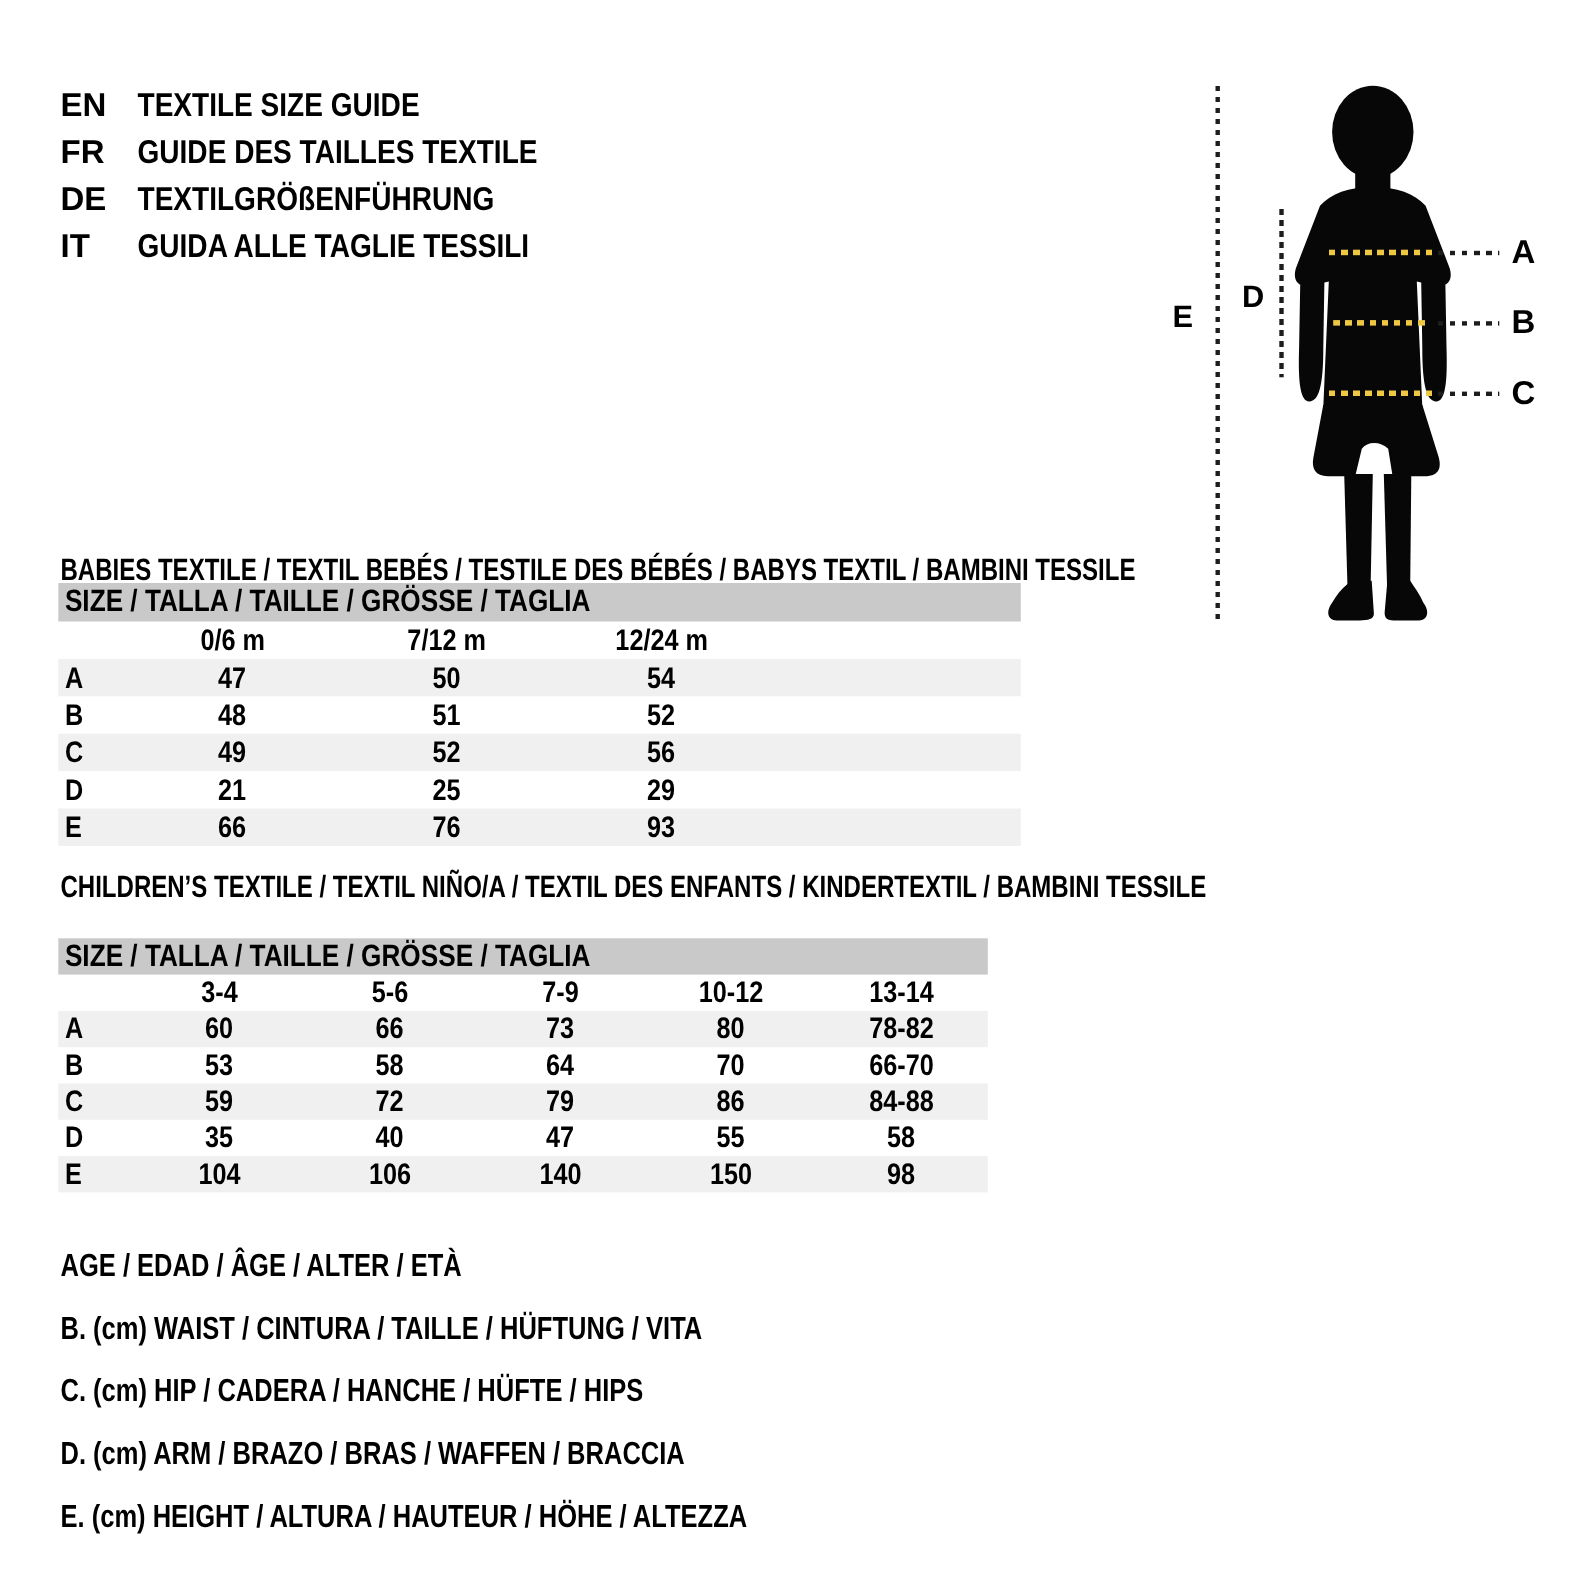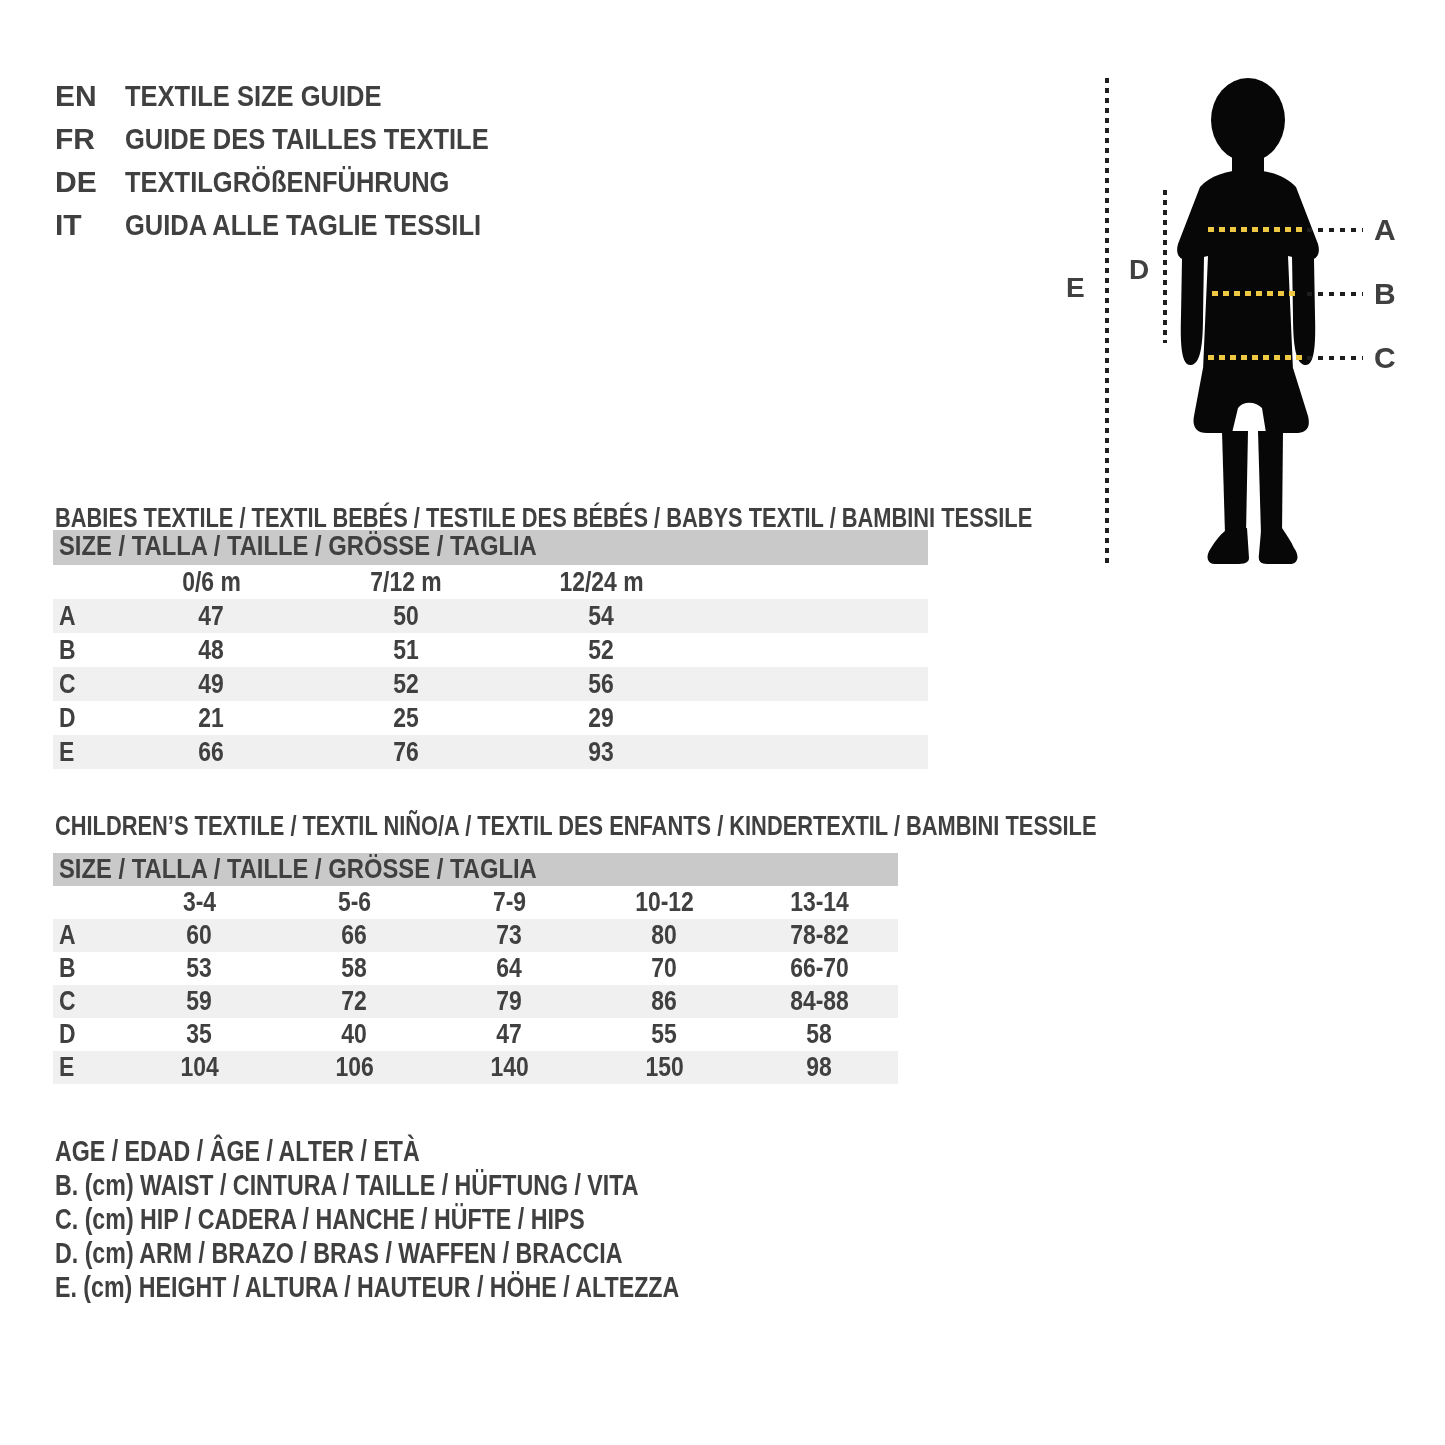--- a/index.html
+++ b/index.html
@@ -1,19 +1,19 @@
 <!DOCTYPE html>
 <html><head>
 <meta charset="utf-8">
 <style>
   html,body { margin:0; padding:0; background:#fff; }
   .canvas {
     position:relative; width:1445px; height:1445px; background:#ffffff;
     font-family:"Liberation Sans","DejaVu Sans",sans-serif;
-    font-weight:700; color:#404040; overflow:hidden;
+    font-weight:700; color:#000000; overflow:hidden;
   }
   .cond  { display:inline-block; white-space:nowrap; transform-origin:0 50%; }
   .condc { display:inline-block; white-space:nowrap; transform-origin:50% 50%; }
   .s85 { transform:scaleX(0.85); }
   .s80 { transform:scaleX(0.80); }
   .s78 { transform:scaleX(0.78); }
 
   
   .langs { position:absolute; left:55px; top:74px; }
   .lang-row { display:flex; height:43px; align-items:center; font-size:30px; }
@@ -27,21 +27,21 @@
   .tbar { background:#c9c9ca; display:flex; align-items:flex-start; padding-left:6px; font-size:28px; }
   .trow { display:grid; align-items:center; font-size:27px; }
   .b-grid { grid-template-columns:45px 163px 163px 163px 1fr;gap:32px; }
   .c-grid { grid-template-columns:69px 155px 155px 155px 155px 155px 1fr; }
   .stripe { background:#f0f0f1; }
   .h35{height:35px;} .h34{height:34px;} .h33{height:33px;}
   .cell { display:flex; justify-content:center; align-items:center; }
   .cell.lab { justify-content:flex-start; padding-left:6px; }
 
   
-  .legend { position:absolute; left:55px; top:1137px; display:flex; flex-direction:column; gap:6px; }
+  .legend { position:absolute; left:55px; top:1137px; display:flex; flex-direction:column; gap:29px; }
   .legend-line { font-size:29px; line-height:28px; }
 
   
   .vdots {
     position:absolute; width:4px;
     background:repeating-linear-gradient(180deg,#1d1d1b 0 5px,transparent 5px 10px);
   }
   .ydots {
     position:absolute; height:5px; z-index:3;
     background:repeating-linear-gradient(90deg,var(--yellow,#efc843) 0 6px,transparent 6px 11px);
@@ -201,21 +201,21 @@
       <div class="cell">
           <span class="condc s85">76</span>
         </div>
       <div class="cell">
           <span class="condc s85">93</span>
         </div>
       <div></div>
     </div>
   </div>
 
-  <div class="section-title" style="top:812px;">
+  <div class="section-title" style="top:792px;">
     <span class="cond s78">CHILDREN’S TEXTILE / TEXTIL NIÑO/A / TEXTIL DES ENFANTS / KINDERTEXTIL / BAMBINI TESSILE</span>
   </div>
 
   <div class="sg-table" style="top:853px; width:845px;">
     <div class="tbar h33">
       <span class="cond s85">SIZE / TALLA / TAILLE / GRÖSSE / TAGLIA</span>
     </div>
     <div class="trow c-grid h33">
       <div class="cell lab"></div>
       <div class="cell">

